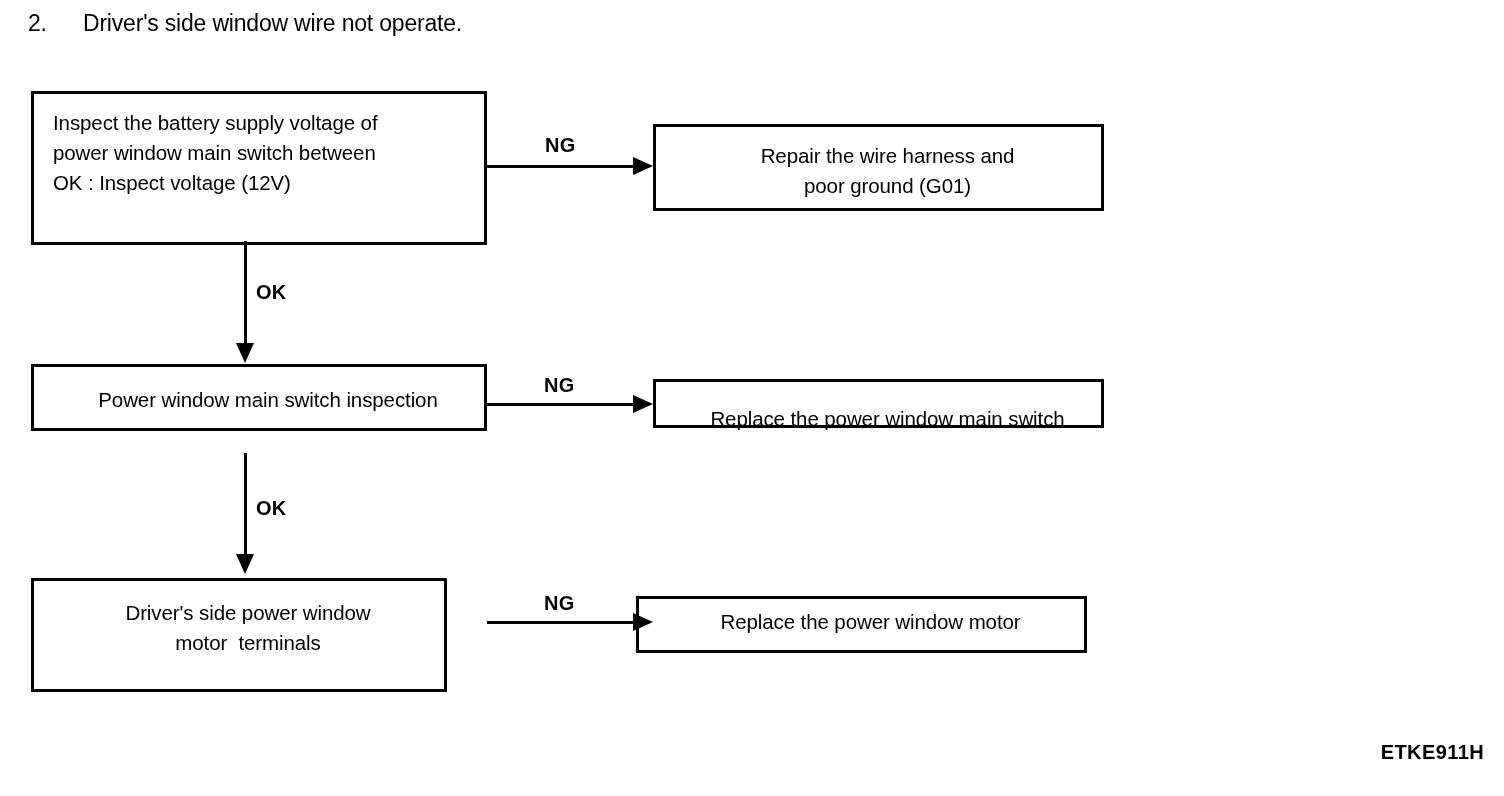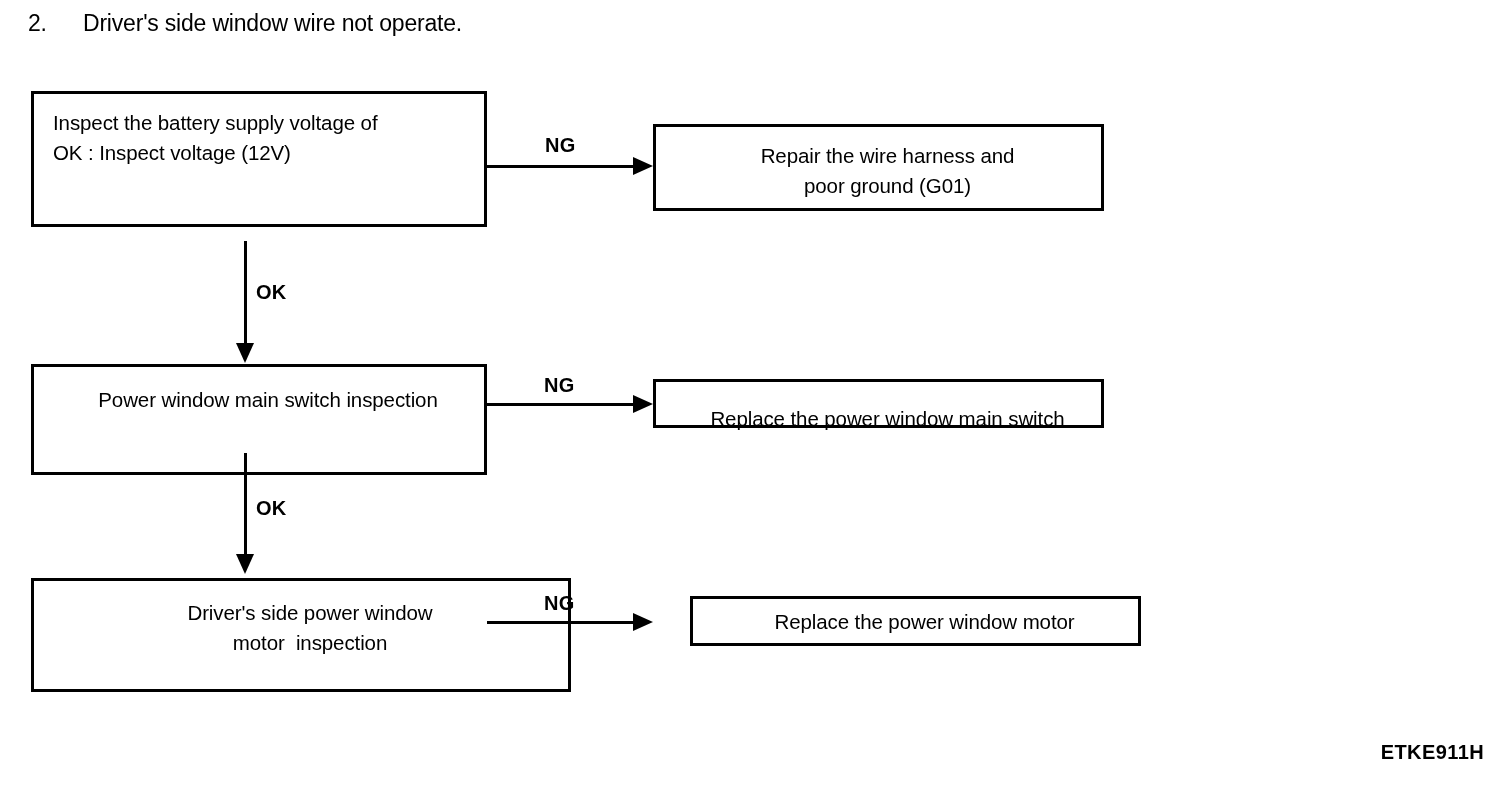--- a/index.html
+++ b/index.html
@@ -106,70 +106,71 @@
 </head>
 <body>
 
 <div id="page">
 
   <div class="heading">
     <span class="num">2.</span>
     <span class="txt">Driver's side window wire not operate.</span>
   </div>
 
-  <div class="box align-left" style="left:31px; top:91px; width:456px; height:136px;">
+  <div class="box align-left" style="left:31px; top:91px; width:456px; height:154px;">
     <div class="inner" style="top:14px; padding-left:19px; padding-right:10px;">
       <div class="line">Inspect the battery supply voltage of</div>
+      <div class="line">power window main switch between</div>
       <div class="line">OK : Inspect voltage (12V)</div>
     </div>
   </div>
 
   <div class="box align-center" style="left:653px; top:124px; width:451px; height:87px;">
     <div class="inner" style="top:14px;">
       <div class="line">Repair the wire harness and</div>
       <div class="line">poor ground (G01)</div>
     </div>
   </div>
 
   <div class="edge-label" style="left:545px; top:134px;">NG</div>
   <div class="hline" style="left:487px; top:165px; width:147px;"></div>
   <div class="arrow-right" style="left:633px; top:157px;"></div>
 
   <div class="vline" style="left:244px; top:241px; height:105px;"></div>
   <div class="arrow-down" style="left:236px; top:343px;"></div>
   <div class="edge-label" style="left:256px; top:281px;">OK</div>
 
-  <div class="box align-center" style="left:31px; top:364px; width:456px; height:111px;">
+  <div class="box align-center" style="left:31px; top:364px; width:456px; height:67px;">
     <div class="inner" style="top:18px;">
       <div class="line">Power window main switch inspection</div>
     </div>
   </div>
 
   <div class="box align-center" style="left:653px; top:379px; width:451px; height:49px;">
     <div class="inner" style="top:22px;">
       <div class="line">Replace the power window main switch</div>
     </div>
   </div>
 
   <div class="edge-label" style="left:544px; top:374px;">NG</div>
   <div class="hline" style="left:487px; top:403px; width:147px;"></div>
   <div class="arrow-right" style="left:633px; top:395px;"></div>
 
   <div class="vline" style="left:244px; top:453px; height:103px;"></div>
   <div class="arrow-down" style="left:236px; top:554px;"></div>
   <div class="edge-label" style="left:256px; top:497px;">OK</div>
 
-  <div class="box align-center" style="left:31px; top:578px; width:540px; height:114px;">
+  <div class="box align-center" style="left:31px; top:578px; width:416px; height:114px;">
     <div class="inner" style="top:17px;">
       <div class="line">Driver's side power window</div>
-      <div class="line">motor  inspection</div>
+      <div class="line">motor  terminals</div>
     </div>
   </div>
 
-  <div class="box align-center" style="left:690px; top:596px; width:451px; height:50px;">
+  <div class="box align-center" style="left:636px; top:596px; width:451px; height:57px;">
     <div class="inner" style="top:8px;">
       <div class="line">Replace the power window motor</div>
     </div>
   </div>
 
   <div class="edge-label" style="left:544px; top:592px;">NG</div>
   <div class="hline" style="left:487px; top:621px; width:147px;"></div>
   <div class="arrow-right" style="left:633px; top:613px;"></div>
 
   <div class="footer-code">ETKE911H</div>

